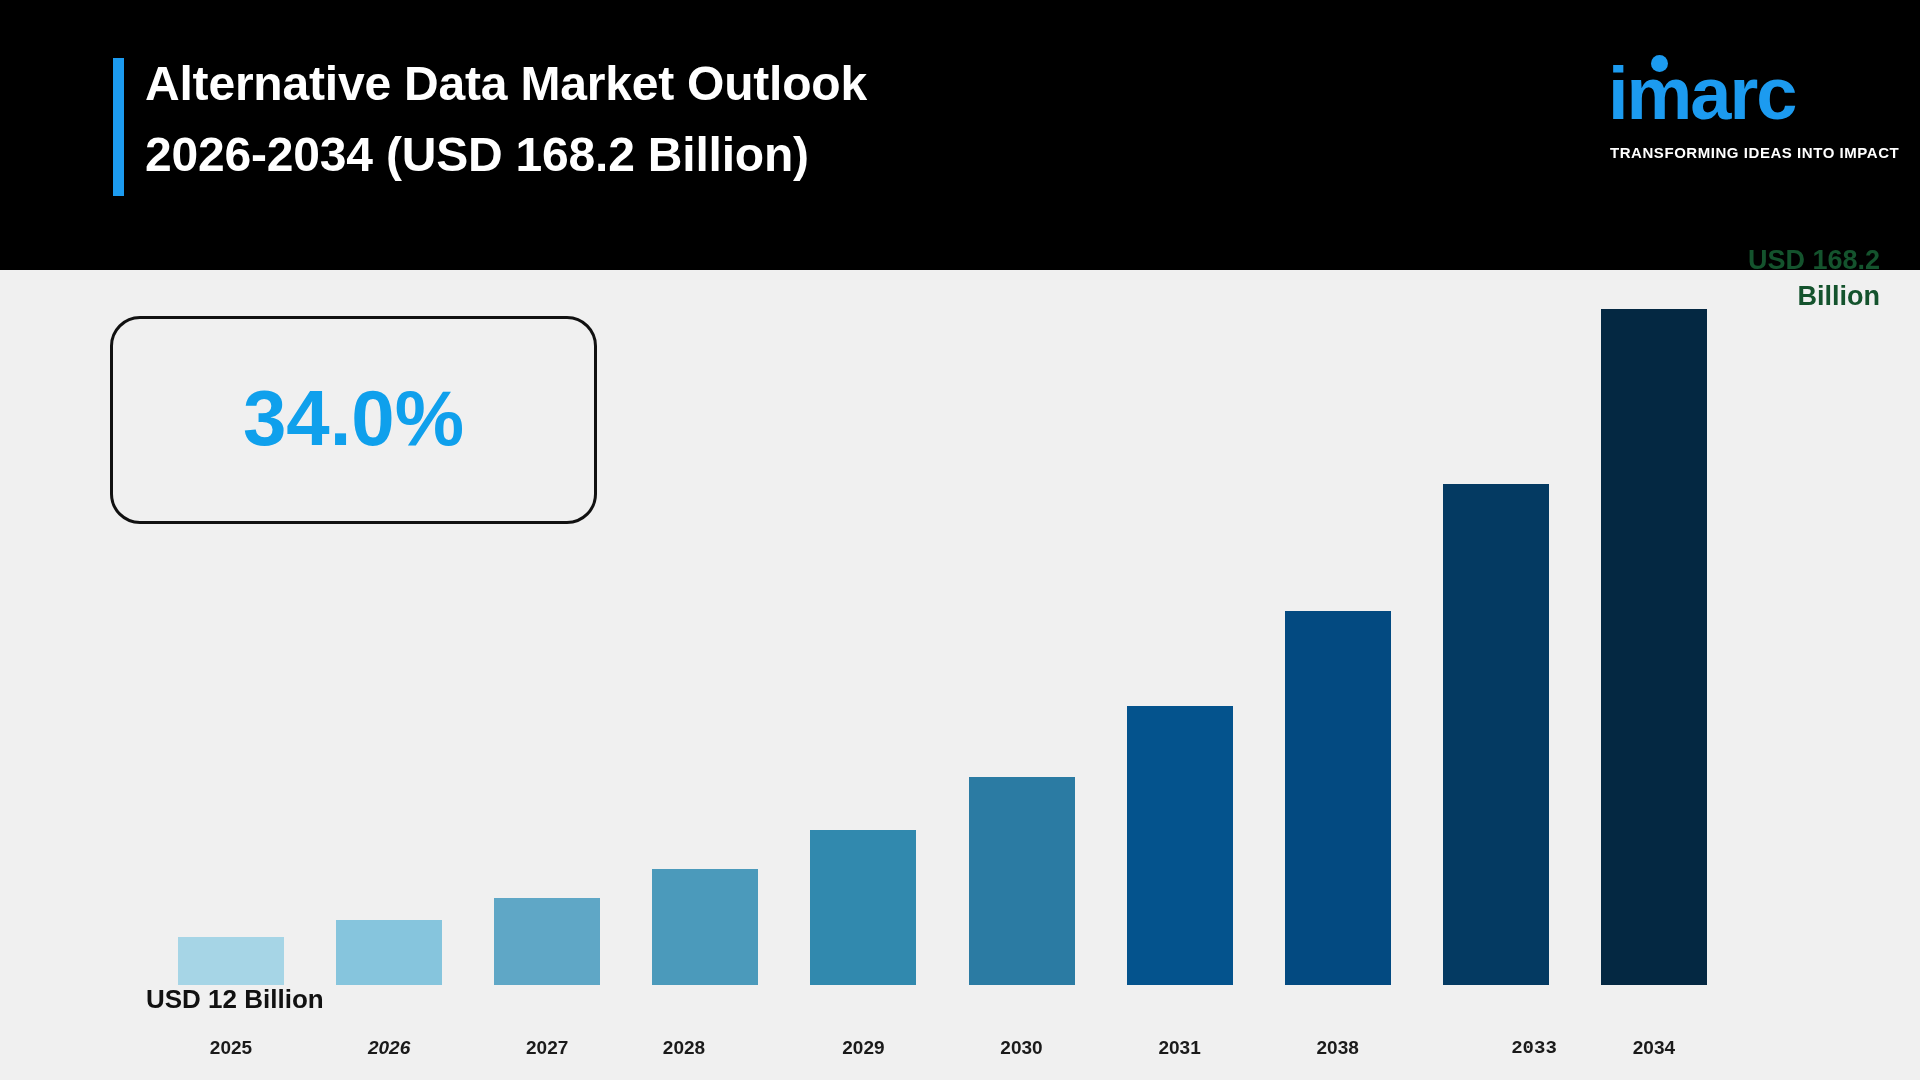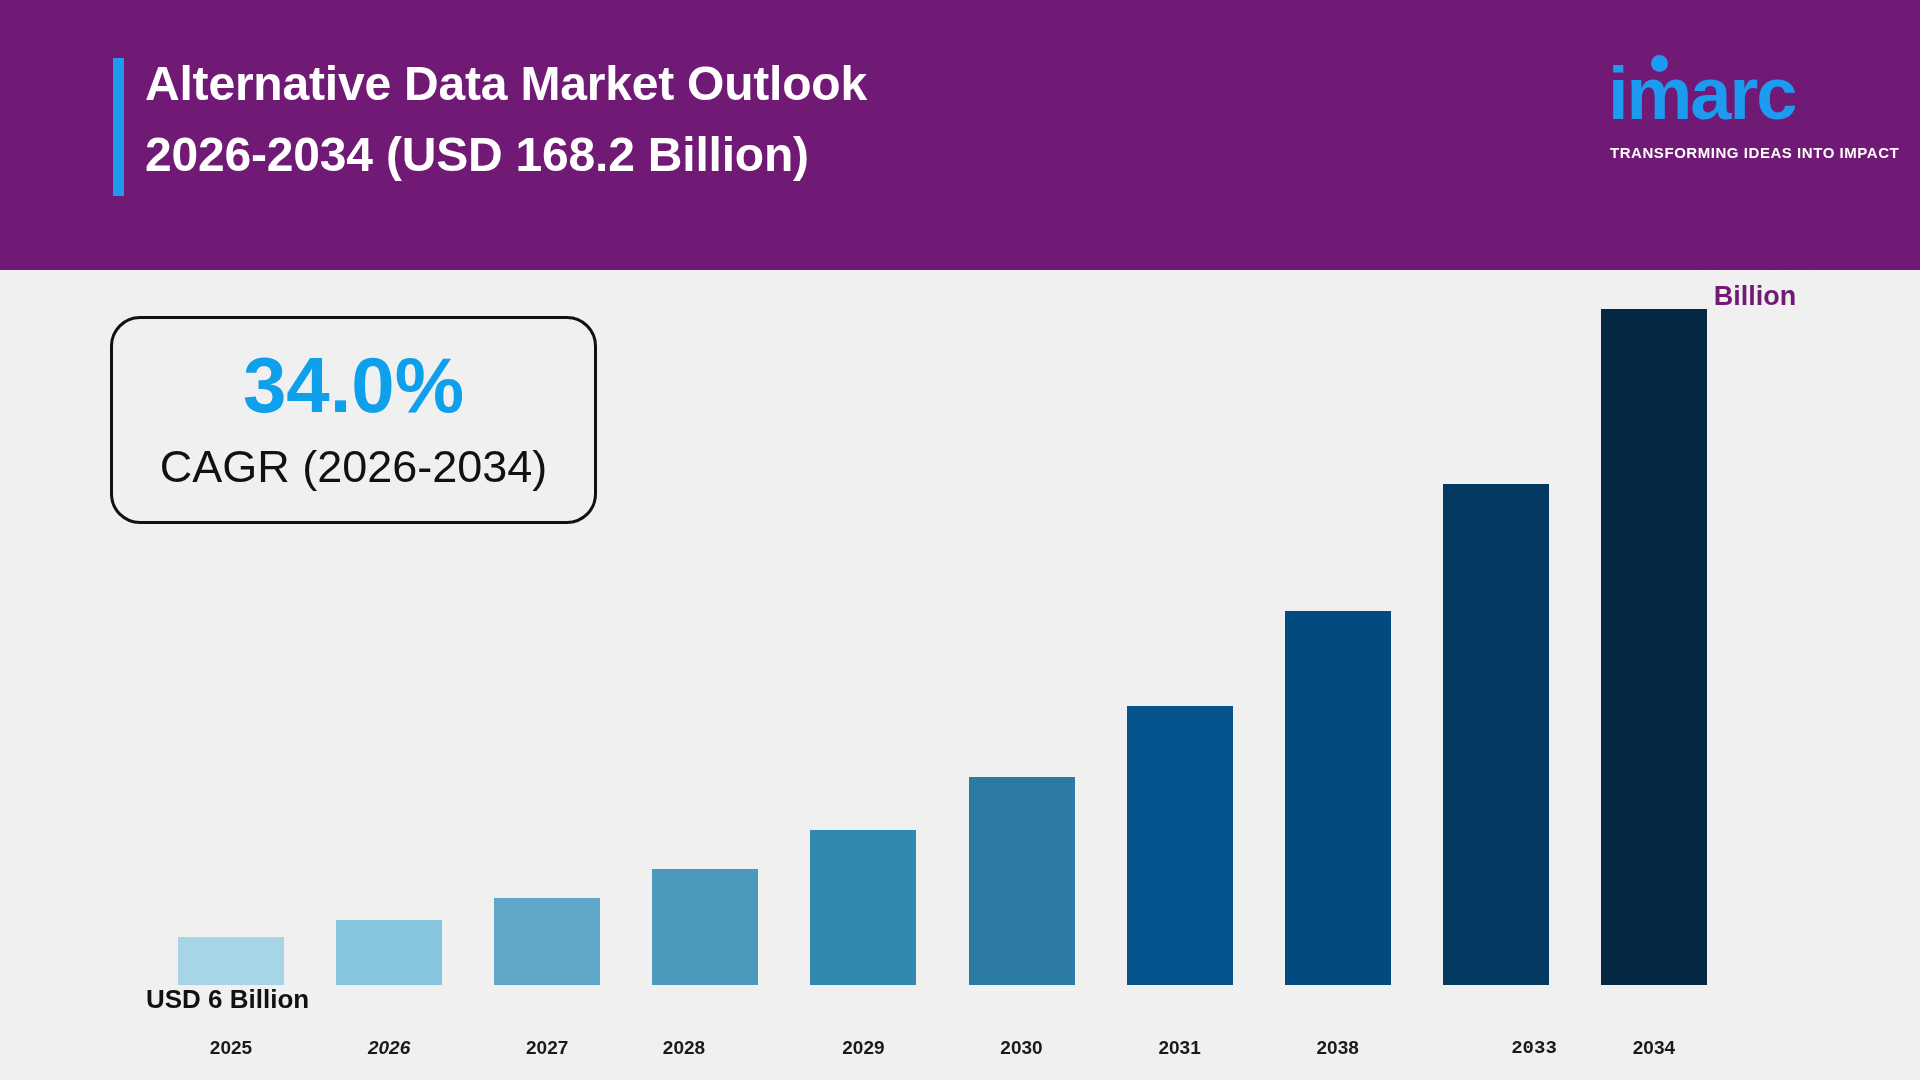--- a/index.html
+++ b/index.html
@@ -6,21 +6,21 @@
   body{
     width:1920px;height:1080px;
     background:#f0f0f0;
     font-family:"Liberation Sans",sans-serif;
     overflow:hidden;
     position:relative;
   }
   
   #header{
     position:absolute;left:0;top:0;width:1920px;height:270px;
-    background:#701a75;
+    background:#000000;
   }
   #title-accent{
     position:absolute;left:113px;top:58px;width:11px;height:138px;
     background:#1c9bf0;
   }
   #title-block{
     position:absolute;left:145px;top:48px;width:1300px;
   }
   .title-line{
     color:#ffffff;
@@ -96,22 +96,22 @@
   .tick span{
     display:inline-block;width:112px;text-align:center;
     color:#1a1a1a;font-size:19px;font-weight:bold;margin-top:45px;
   }
   #label-first{
     position:absolute;left:146px;top:714px;
     color:#111111;font-size:26px;font-weight:bold;white-space:nowrap;
   }
   #label-last{
     position:absolute;left:1630px;top:-28px;width:250px;
-    color:#701a75;font-size:27px;font-weight:bold;
-    text-align:center;line-height:36px;
+    color:#14532d;font-size:27px;font-weight:bold;
+    text-align:right;line-height:36px;
   }
 </style>
 </head>
 <body>
 
 <div id="header">
   <div id="title-accent"></div>
   <div id="title-block">
     <div class="title-line">Alternative Data Market Outlook</div>
     <div class="title-line">2026-2034 (USD 168.2 Billion)</div>
@@ -119,25 +119,24 @@
 
   <div id="logo">
     <div id="logo-dot"></div>
     <div id="logo-word">imarc</div>
     <div id="logo-tagline">TRANSFORMING IDEAS INTO IMPACT</div>
   </div>
 </div>
 
 <div id="cagr-box">
   <div id="cagr-value">34.0%</div>
-  <div id="cagr-label">CAGR (2026-2034)</div>
 </div>
 
 <div id="chart">
-  <div id="label-first">USD 6 Billion</div>
+  <div id="label-first">USD 12 Billion</div>
   <div id="label-last">
     <div>USD 168.2</div>
     <div>Billion</div>
   </div>
   <div id="plot">
       <div class="bar-slot" style="left: 0px;">
         <div class="bar" title="2025: USD 12 Billion" style="height: 48.2022px; background: rgb(166, 213, 230);"></div>
       </div>
       <div class="tick" style="left: 0px;"><span>2025</span></div>
       <div class="bar-slot" style="left: 158.1px;">

